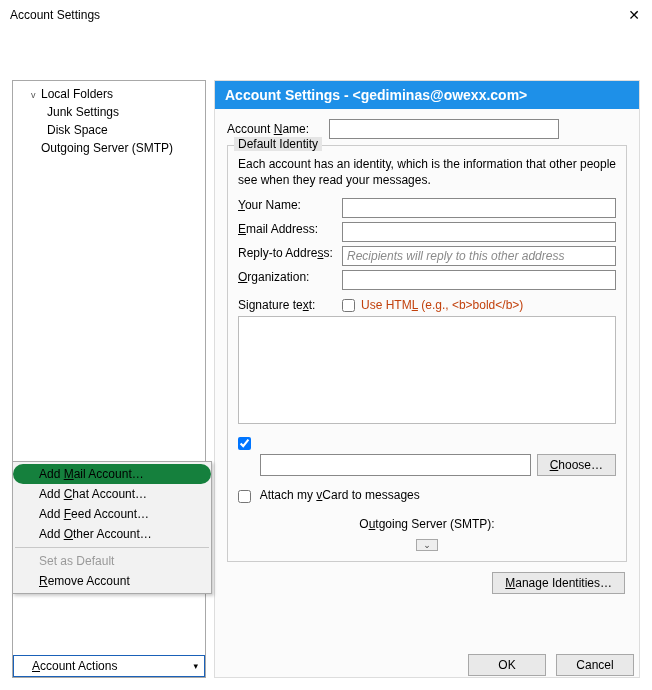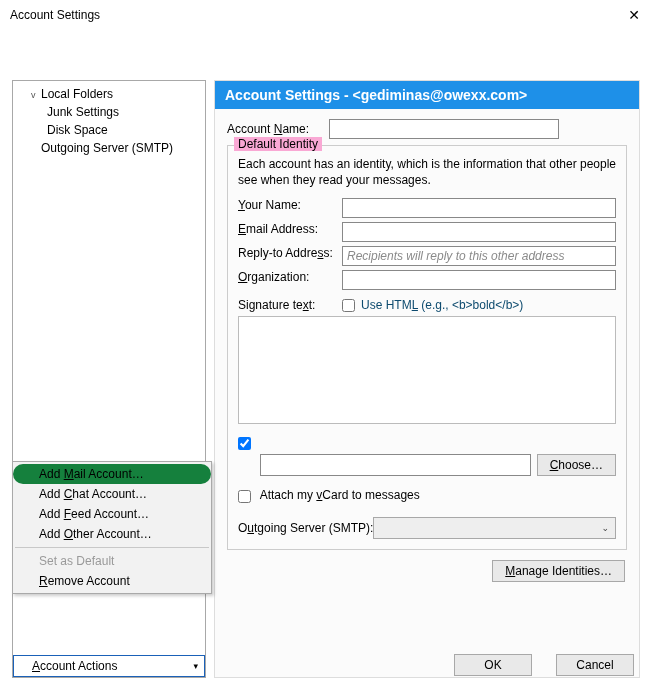--- a/index.html
+++ b/index.html
@@ -76,57 +76,57 @@
   .u { text-decoration: underline; text-decoration-skip-ink: none; }
   .fieldset {
     border: 1px solid #ccc;
     background: #fbfbfb;
     margin-top: 4px;
     padding: 8px 10px 10px 10px;
     position: relative;
   }
   .fieldset .legend {
     position: absolute; top: -9px; left: 6px;
-    background: #f9a8d4; padding: 0 4px; font-size:12px;
+    background: #e5e5e5; padding: 0 4px; font-size:12px;
   }
   .field-desc { margin: 2px 0 10px 0; line-height: 1.35; }
   .frow { display:flex; align-items:flex-start; margin-bottom:4px; }
   .frow .flbl { width: 104px; }
   .frow input.text2 {
     flex:1; height:20px; border:1px solid #888; background:#fff;
     padding:1px 4px; font:inherit;
   }
   .placeholder-italic::placeholder { font-style: italic; color:#8a8a8a; }
   .sigrow { display:flex; align-items:center; margin: 8px 0 2px 0; }
   .sigrow .siglbl { width: 104px; }
   .chk { width:13px; height:13px; margin:0 6px 0 0; vertical-align:middle; }
-  .hint { color:#0c4a6e; }
+  .hint { color:#c2410c; }
   .textarea {
     width: 100%; height: 108px; border:1px solid #bbb; background:#fff; resize:none;
     font:inherit; padding:4px; margin-top:2px;
   }
   .attach-row { display:flex; align-items:center; margin-top:10px; }
   .file-row { display:flex; gap:6px; margin: 4px 0 0 22px; }
   .file-row input { flex:1; height:22px; border:1px solid #888; padding:1px 4px; font:inherit; background:#fff;}
   .btn {
     background: #e9e9e9; border:1px solid #a8a8a8;
     height:22px; padding: 0 12px; font:inherit; cursor:default;
     display:inline-flex; align-items:center; justify-content:center;
   }
   .vcard-row { display:flex; align-items:center; justify-content:space-between; margin-top:12px; }
-  .smtp-row { display:flex; align-items:center; margin-top:14px; }
+  .smtp-row { display:flex; align-items:center; gap:8px; margin-top:14px;flex-direction:column; }
   .smtp-select {
     flex:1; height:22px; border:1px solid #a8a8a8; background:#eee;
     display:flex; align-items:center; justify-content:flex-end; padding:0 6px;
   }
   .smtp-select .caret { font-size:9px; color:#444; }
   .manage-row { display:flex; justify-content:flex-end; margin-top:10px; padding-right:2px;}
   .footer {
     position:absolute; bottom:14px; right:18px;
-    display:flex; gap:24px;
+    display:flex; gap:10px;
   }
   .footer .btn { width: 78px; }
 
   
   .popup {
     position:absolute;
     left: 12px;
     bottom: 96px;
     width: 200px;
     background:#f2f2f2;

